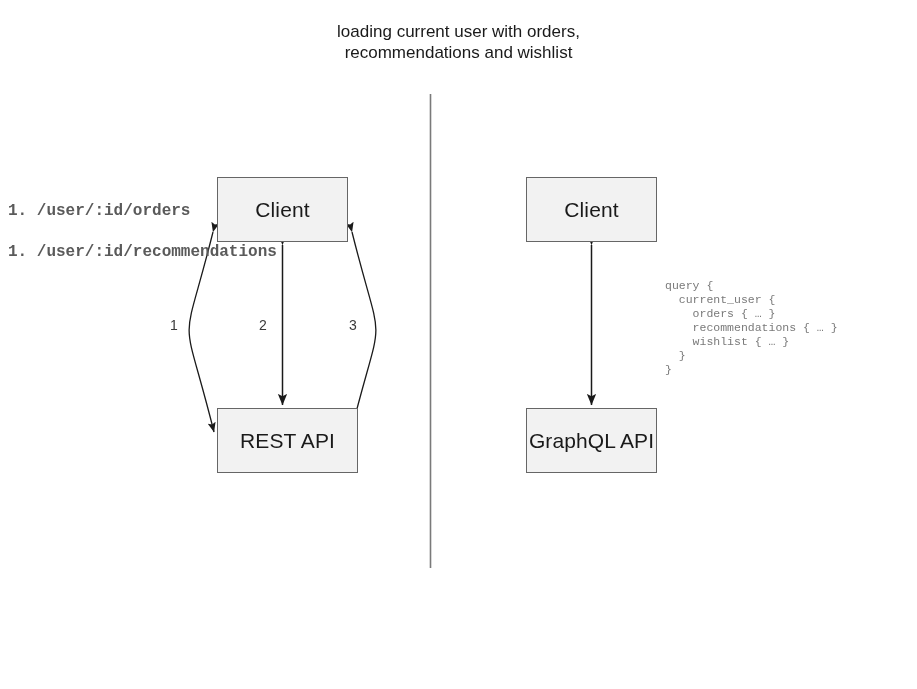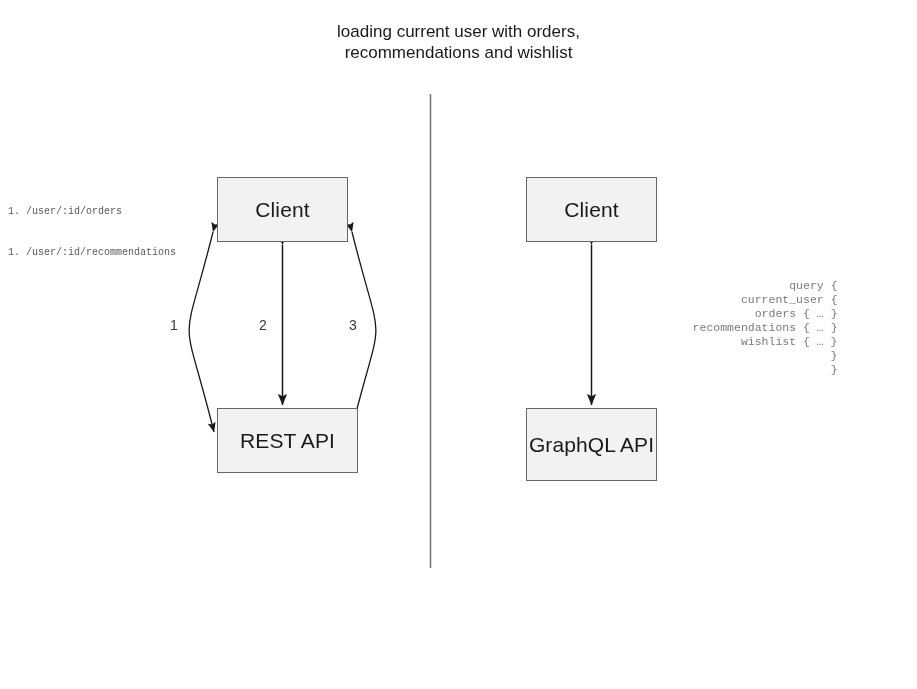--- a/index.html
+++ b/index.html
@@ -47,54 +47,54 @@
   }
   .node-label {
     font-size: 21px;
     color: #1a1a1a;
     letter-spacing: 0.1px;
   }
 
   #client-rest-box  { left: 217px; top: 177px; width: 131px; height: 65px; }
   #rest-api-box     { left: 217px; top: 408px; width: 141px; height: 65px; }
   #client-gql-box   { left: 526px; top: 177px; width: 131px; height: 65px; }
-  #graphql-api-box  { left: 526px; top: 408px; width: 131px; height: 73px; }
+  #graphql-api-box  { left: 526px; top: 408px; width: 131px; height: 65px; }
 
   .edge-number {
     position: absolute;
     font-size: 14px;
     color: #3a3a3a;
     width: 20px;
     text-align: center;
   }
   #edge-number-1 { left: 164px; top: 317px; }
   #edge-number-2 { left: 253px; top: 317px; }
   #edge-number-3 { left: 343px; top: 317px; }
 
   #rest-endpoint-list {
     position: absolute;
     left: 8px;
     top: 178px;
     font-family: "Liberation Mono", monospace;
-    font-size: 10px;
+    font-size: 16px;
     line-height: 13.5px;
     color: #5a5a5a;
     white-space: pre;
+    font-weight: bold;
   }
 
   #graphql-query-block {
     position: absolute;
     left: 665px;
     top: 279px;
     font-family: "Liberation Mono", monospace;
     font-size: 11.5px;
     line-height: 14px;
     color: #7a7a7a;
     white-space: pre;
-    text-align: right;
   }
 </style>
 </head>
 <body>
 
 <div id="diagram-title">loading current user with orders,
 recommendations and wishlist</div>
 
 <svg class="svg-layer" viewBox="0 0 917 689" xmlns="http://www.w3.org/2000/svg">
   <defs>

